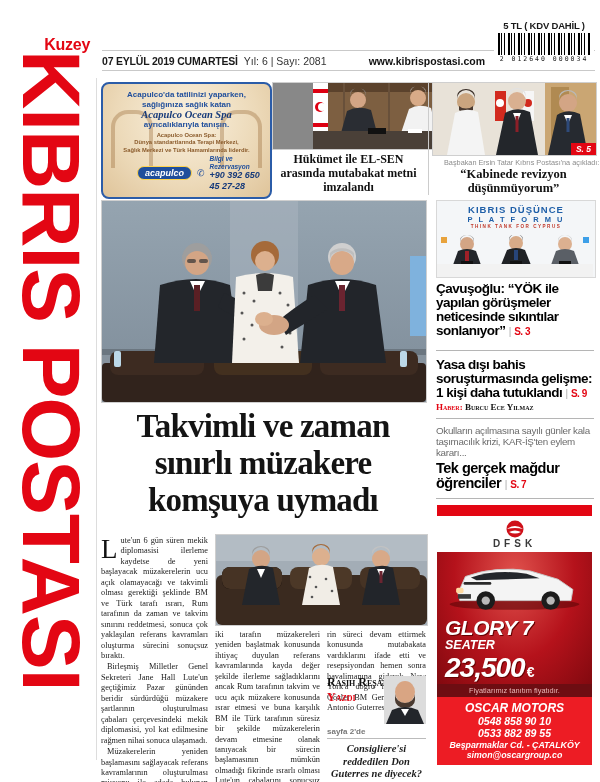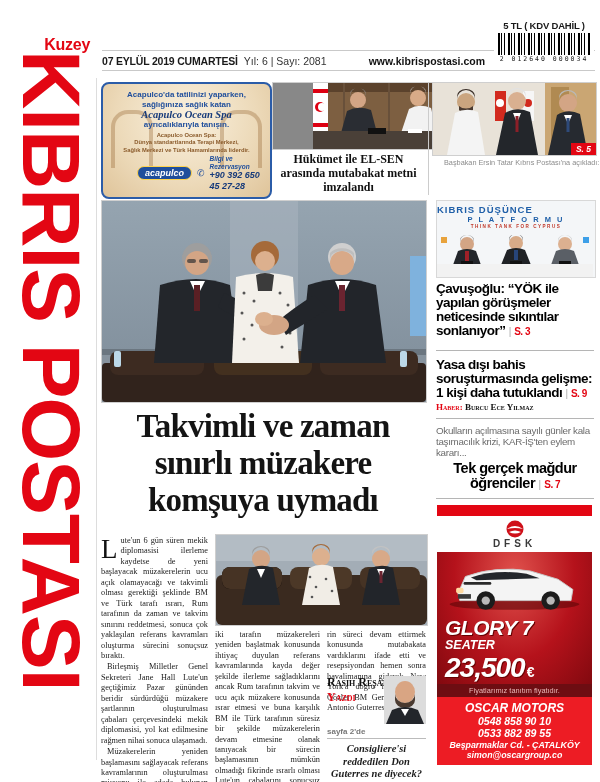--- a/index.html
+++ b/index.html
@@ -71,21 +71,21 @@
                  font-family:"Liberation Serif",serif;}
   .columnist .act{font-variant:small-caps;font-weight:700;font-size:12px;color:#e30613;font-family:"Liberation Serif",serif;}
   .columnist .shot{position:absolute;right:0;top:0;width:42px;height:48px;}
   .columnist .pg{font-size:8px;font-weight:700;color:#777;border-bottom:1px solid #bbb;padding-bottom:2px;margin-top:3px;}
   .columnist .quote{margin-top:4px;font-family:"Liberation Serif",serif;font-style:italic;font-weight:700;
                     font-size:10.5px;line-height:1.2;text-align:center;color:#1d1d1d;}
 
   
   .sb{left:436px;width:158px;}
   .sb-photo{top:200px;height:76px;background:#f4f6f8;border:1px solid #d8d8d8;overflow:hidden;}
-  .sb-photo .b1{text-align:left;color:#1f5fa8;font-weight:700;font-size:9.5px;letter-spacing:1px;margin-top:3px;}
+  .sb-photo .b1{text-align:center;color:#1f5fa8;font-weight:700;font-size:9.5px;letter-spacing:1px;margin-top:3px;}
   .sb-photo .b2{text-align:center;color:#1f5fa8;font-weight:700;font-size:7.5px;letter-spacing:2px;}
   .sb-photo .b3{text-align:center;color:#c0392b;font-weight:700;font-size:4.6px;letter-spacing:1.5px;}
   .sb-head{font-weight:700;font-size:13.5px;line-height:1.04;letter-spacing:-0.5px;color:#000;}
   .sb-rule{left:436px;width:158px;height:1px;background:#b5b5b5;}
   .byline{font-variant:small-caps;font-size:9px;font-family:"Liberation Serif",serif;font-weight:700;color:#111;margin-top:2px;}
   .byline .lbl{color:#e30613;}
   .sb-kicker{font-size:9.8px;line-height:1.12;letter-spacing:-0.3px;color:#6b6b6b;}
 
   
   .dfsk{left:437px;top:505px;width:155px;}
@@ -202,20 +202,21 @@
         <rect x="82.5" y="33" width="3" height="16" fill="#8c1f28"></rect>
       <circle cx="135" cy="20" r="9" fill="#d3a585"></circle>
         <path d="M126,17 a9,9 0 0 1 18,0 l0,-3 a9,7 0 0 0 -18,0 z" fill="#b9b9b9"></path>
       <path d="M115,72 L124,32 Q135,25 147,31 L155,72 Z" fill="#262a30"></path>
         <path d="M131,32 L135,41 L139,32 Z" fill="#fff"></path>
         <rect x="133.5" y="35" width="3" height="14" fill="#2e4a7a"></rect>
     </svg>
     <div class="badge" style="right:0;bottom:0;">S. 5</div>
   </div>
   <div class="abs kicker-tatar">Başbakan Ersin Tatar Kıbrıs Postası'na açıkladı:</div>
+  <div class="abs cap-tatar serif">“Kabinede revizyon düşünmüyorum”</div>
 
   <div class="abs photo-frame main-photo">
     <svg width="324" height="201" viewBox="0 0 324 201">
       <defs>
         <linearGradient id="wall" x1="0" y1="0" x2="0" y2="1">
           <stop offset="0" stop-color="#95a4b0"></stop>
             <stop offset="1" stop-color="#7e8c99"></stop>
         </linearGradient>
       </defs>
       <rect width="324" height="201" fill="url(#wall)"></rect>
@@ -372,21 +373,21 @@
     <div class="byline">
       <span class="lbl">Haber:</span>
       <span>Burcu Ece Yılmaz</span>
     </div>
   </div>
 
   <div class="abs sb-rule" style="top:418px;"></div>
 
   <div class="abs sb" style="top:426px;">
     <div class="sb-kicker">Okulların açılmasına sayılı günler kala taşımacılık krizi, KAR-İŞ'ten eylem kararı...</div>
-    <div class="sb-head" style="font-size:14.5px;margin-top:2px;text-align:center;">
+    <div class="sb-head" style="font-size:14.5px;margin-top:2px;">
       <span>Tek gerçek mağdur öğrenciler</span>
       <span class="pipe" style="font-weight:400;font-size:10px;">|</span>
       <span class="tag" style="font-size:10px;">S. 7</span>
     </div>
   </div>
 
   <div class="abs sb-rule" style="top:498px;"></div>
 
   <div class="abs dfsk">
     <div class="topbar"></div>

